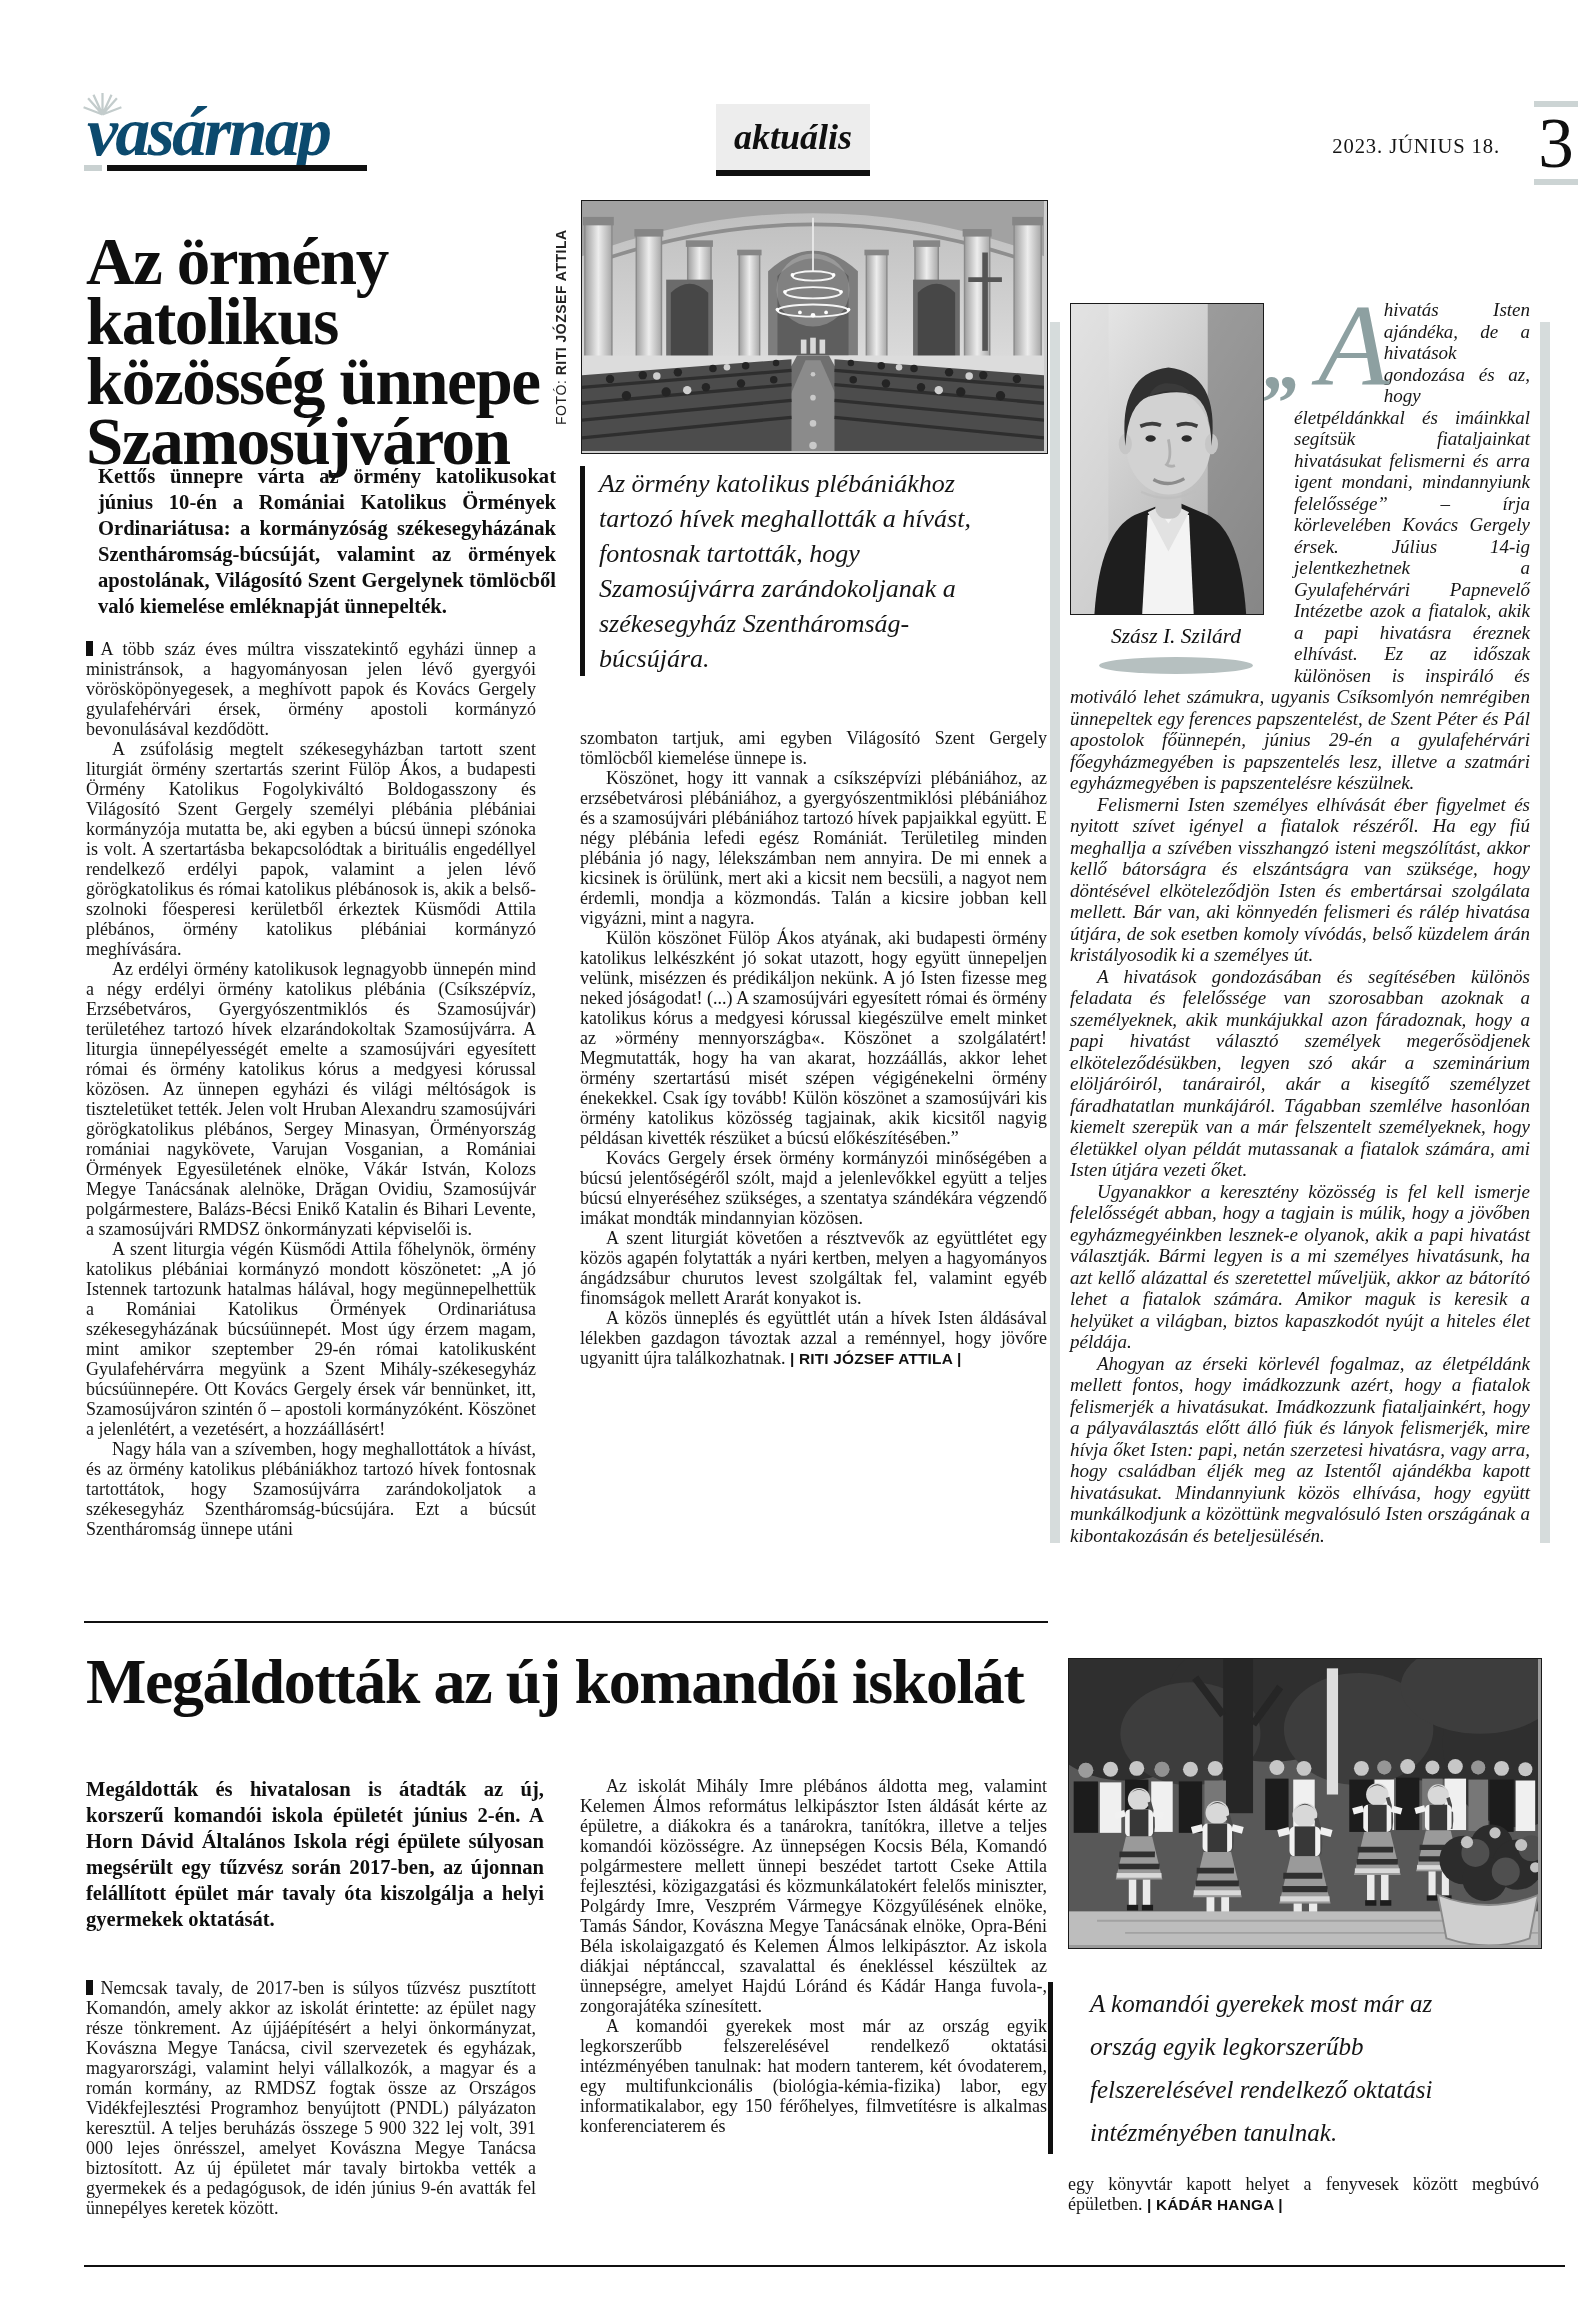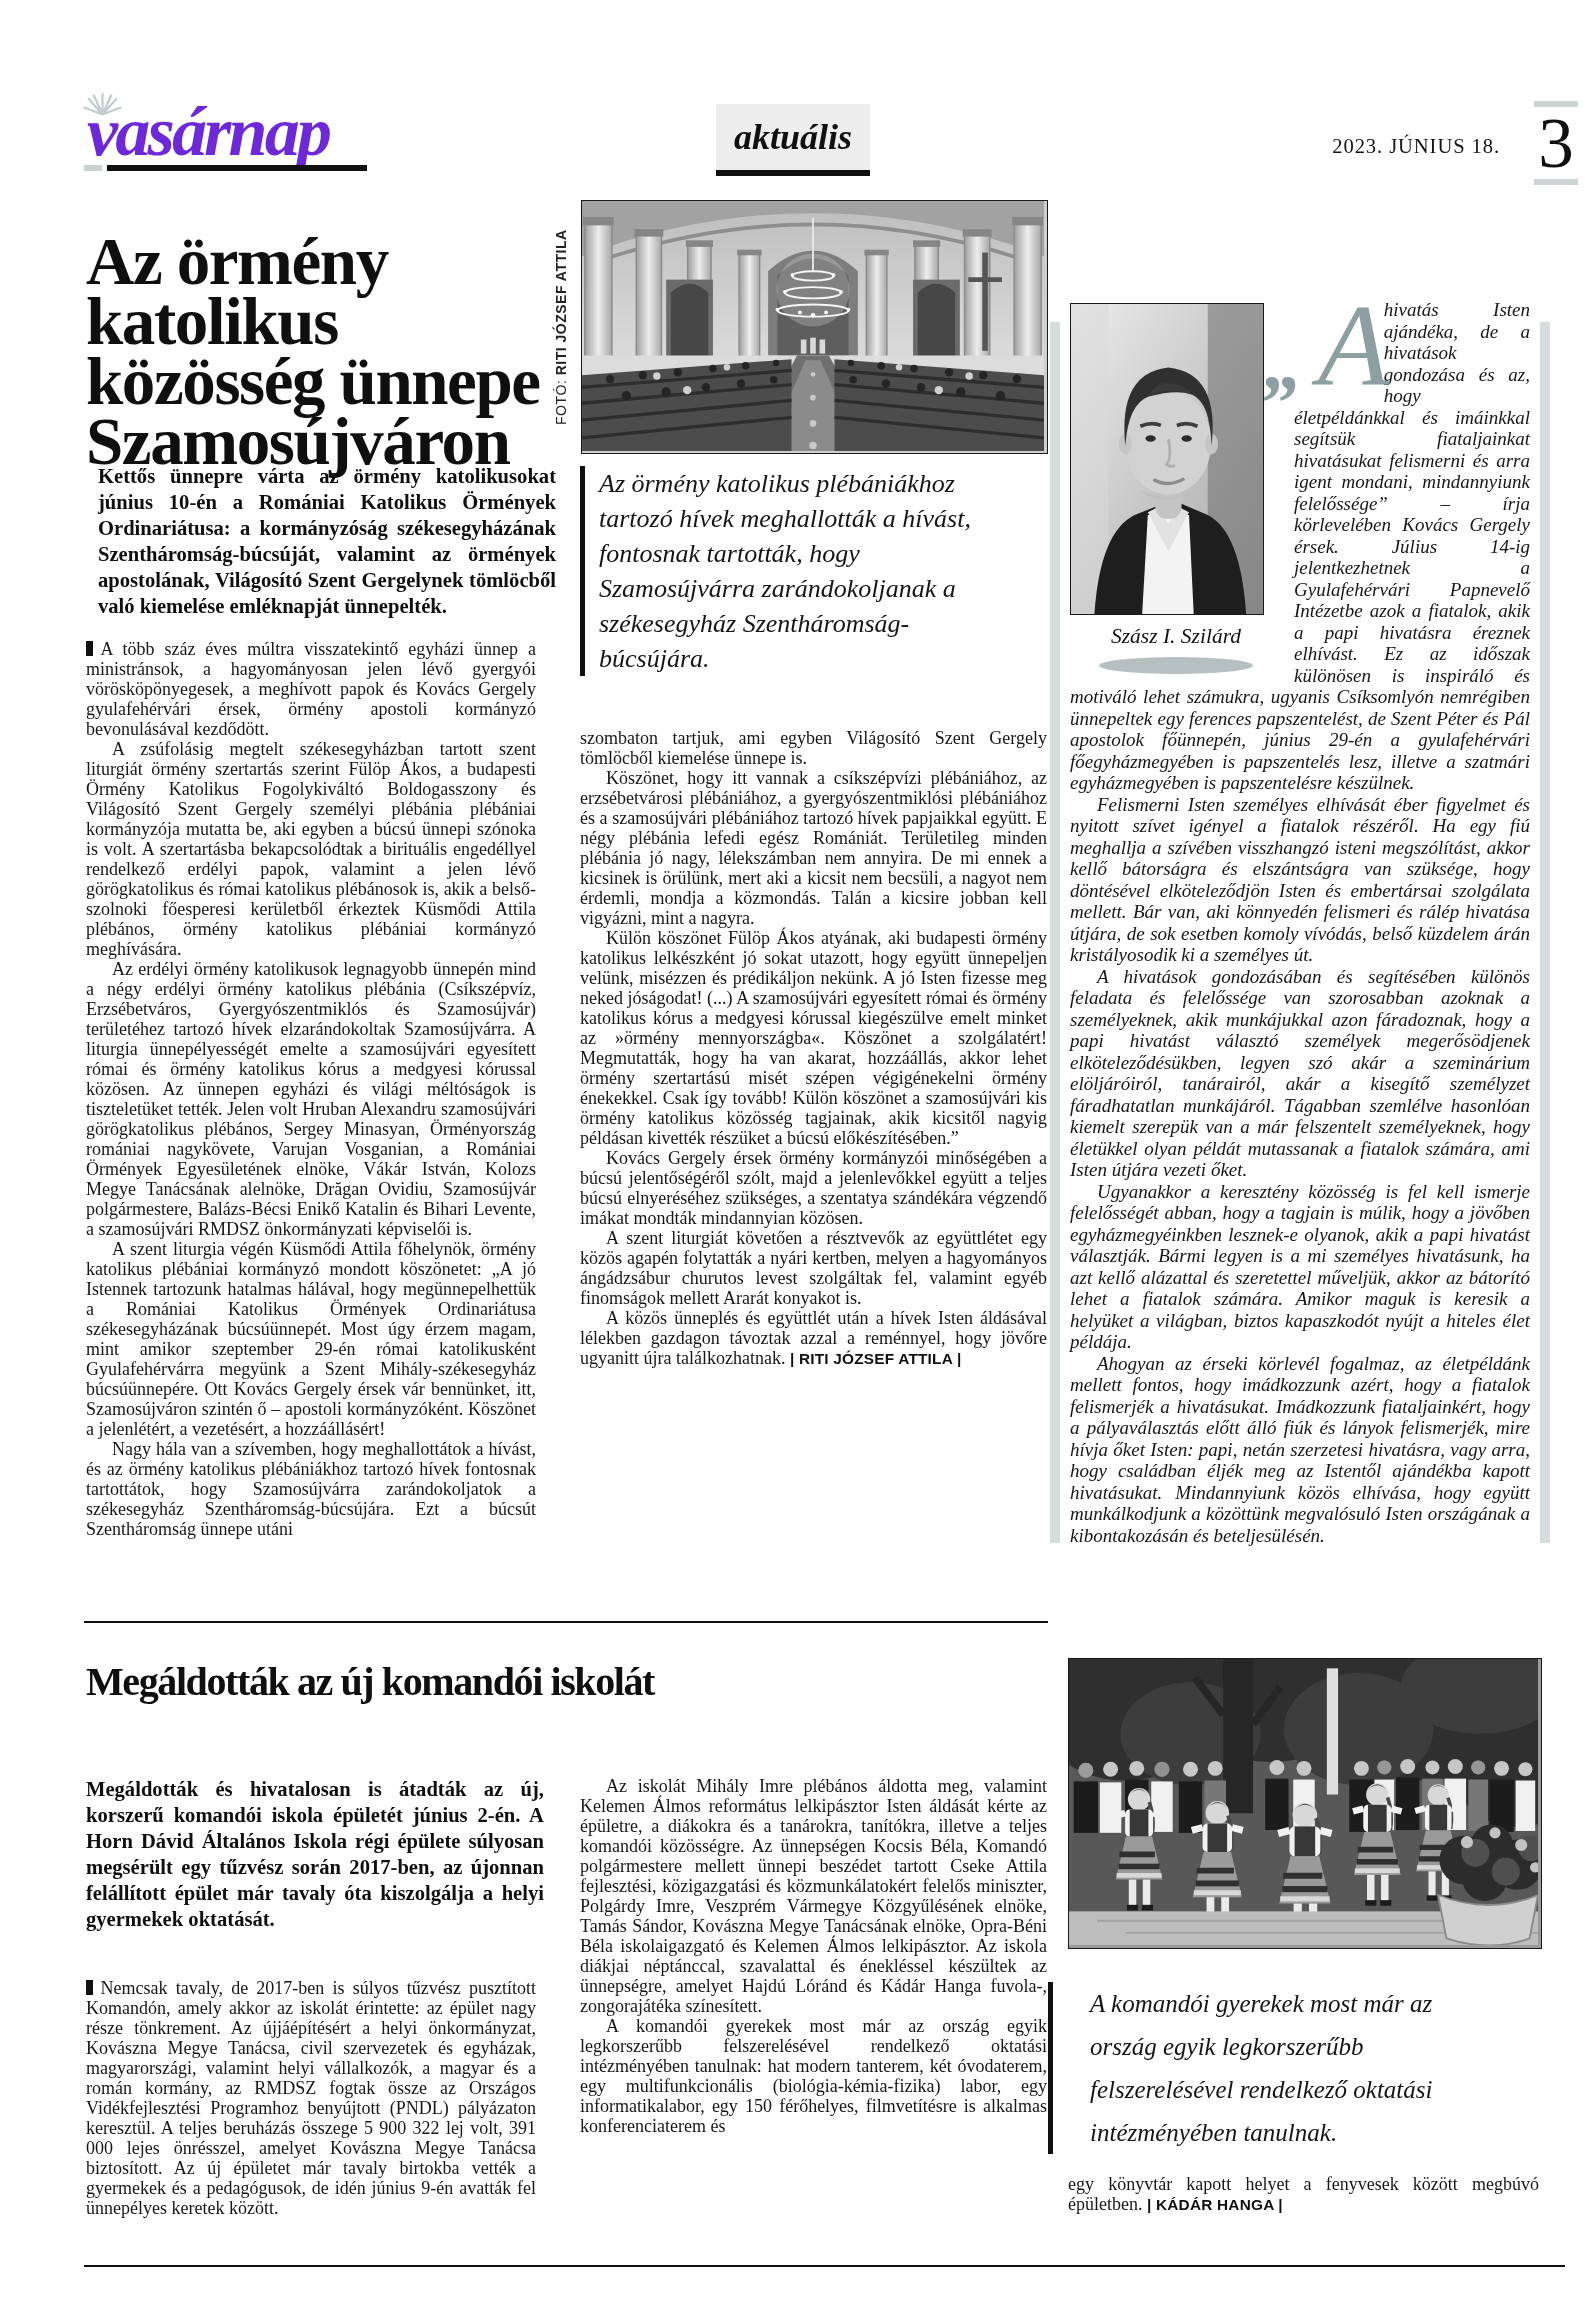--- a/index.html
+++ b/index.html
@@ -1,21 +1,21 @@
 <!DOCTYPE html>
 <html lang="hu" style="font-size:7.5px"><head>
 <meta charset="utf-8">
 <style>
   html,body { margin:0; padding:0; background:#ffffff; }
   .page { position:relative; width:1595px; height:2319px; background:#fff;
           font-family:"Liberation Serif", serif; color:#141414; overflow:hidden; }
   .abs { position:absolute; }
 
   
-  .logo { left:87px; top:97px; font:italic 700 70px/1 "Liberation Serif", serif; letter-spacing:-2.8px; color:#6d28d9; }
+  .logo { left:87px; top:97px; font:italic 700 70px/1 "Liberation Serif", serif; letter-spacing:-2.8px; color:#0c4a6e; }
   .logo-star { left:80px; top:92px; width:45px; height:45px; }
   .logo-rule { left:107px; top:165px; width:260px; height:6px; background:#101010; }
   .logo-rule-gray { left:84px; top:165px; width:18px; height:6px; background:#c9d1d1; }
   .section-box { left:716px; top:104px; width:154px; height:66px; background:#ededed;
                  border-bottom:6px solid #101010; display:flex; align-items:center; justify-content:center; }
   .section-box span { font:italic 700 36px/1 "Liberation Serif", serif; color:#101010; }
   .date { left:1257px; top:136px; width:243px; text-align:right; font:20.6px/1 "Liberation Serif", serif; letter-spacing:0.9px; }
   .pageno-wrap { left:1534px; top:101px; width:44px; text-align:center; }
   .pageno-bar { width:44px; height:6px; background:#ccd4d4; }
   .pageno { font:400 71px/1.02 "Liberation Serif", serif; color:#101010; }
@@ -56,21 +56,21 @@
   .op-body p.ind { text-indent:27px; }
   .op-figure { float:left; width:212px; margin:3.7px 12px 8.4px 0; font-style:normal; }
   .op-photo { width:192px; height:310px; border:1.4px solid #1a1a1a; background:#c6c6c6; }
   .op-caption { text-align:center; font:italic 21.5px/1.2 "Liberation Serif", serif; padding-top:9.3px; color:#111; }
   .op-ellipse { width:154px; height:17px; border-radius:50%; background:#b6c0c0; margin:7.5px auto 0; }
   .op-dropcap { float:left; width:86px; height:99px; position:relative; margin-right:3.7px; }
   .qmark { position:absolute; left:-30px; top:24px; font:italic 700 79px/1 "Liberation Serif", serif; color:#8da0a1; }
   .dcapA { position:absolute; left:24px; top:-12px; font:italic 400 117px/1 "Liberation Serif", serif; color:#8da0a1; }
 
   
-  .school-hl { left:86px; top:1654px; width:964px; font-size:40px; line-height:56px; letter-spacing:-1.4px; }
+  .school-hl { left:86px; top:1654px; width:964px; font-size:64px; line-height:56px; letter-spacing:-1.4px; }
   .school-lead { left:86px; top:1776px; width:458px; }
   .school-col1 { left:86px; top:1978px; width:450px; }
   .school-col2 { left:580px; top:1776px; width:467px; }
   .school-fig { left:1068px; top:1658px; width:472px; height:289px; border:1.4px solid #1a1a1a; background:#9a9a9a; }
   .school-pq { left:1048px; top:1982px; width:388px; border-left:5.6px solid #101010; padding-left:37px;
                font:italic 25px/43px "Liberation Serif", serif; color:#151515; }
   .school-col3 { left:1068px; top:2174px; width:471px; }
   .divider-bottom { left:84px; top:2265px; width:1481px; height:2.3px; }
 </style>
 </head>

